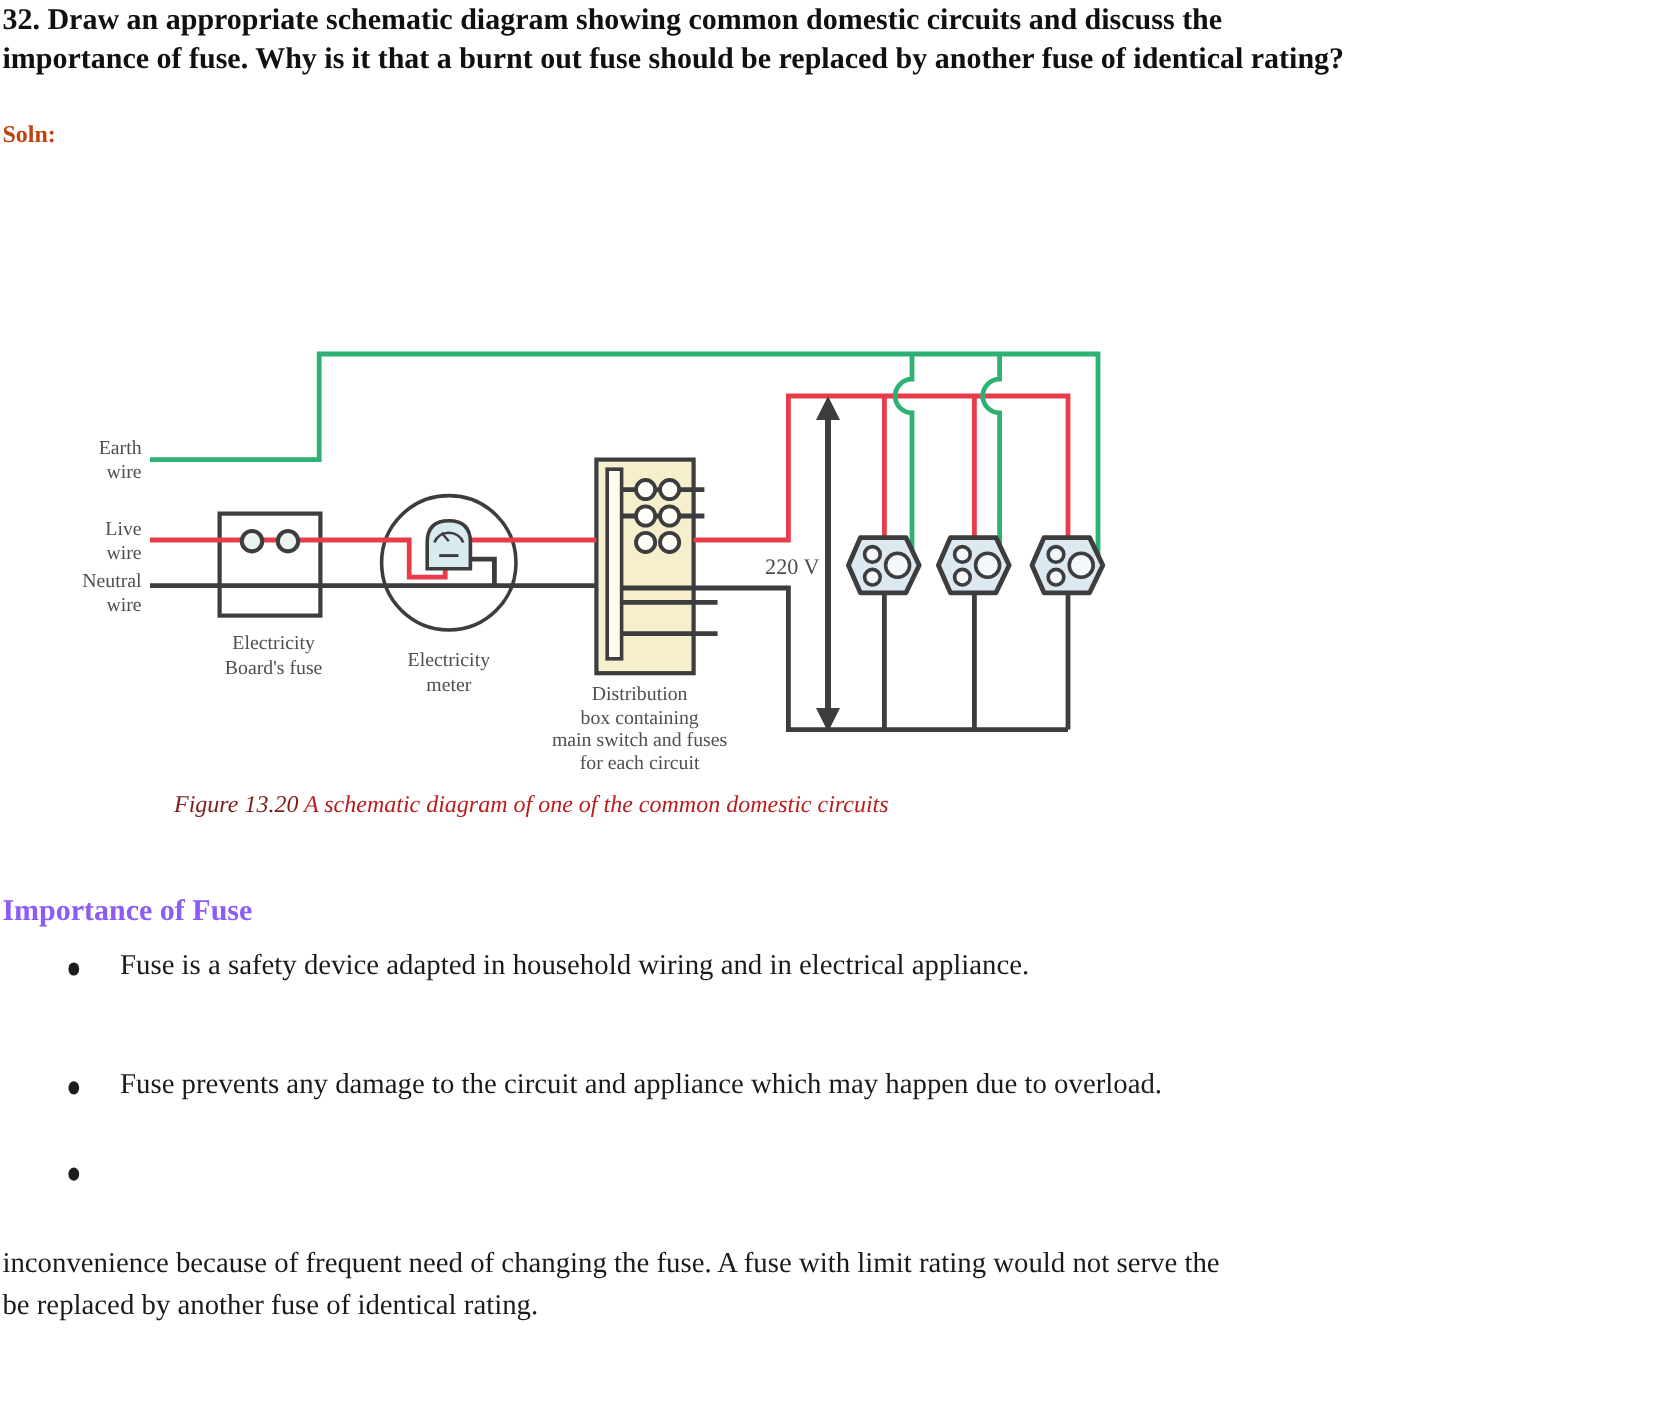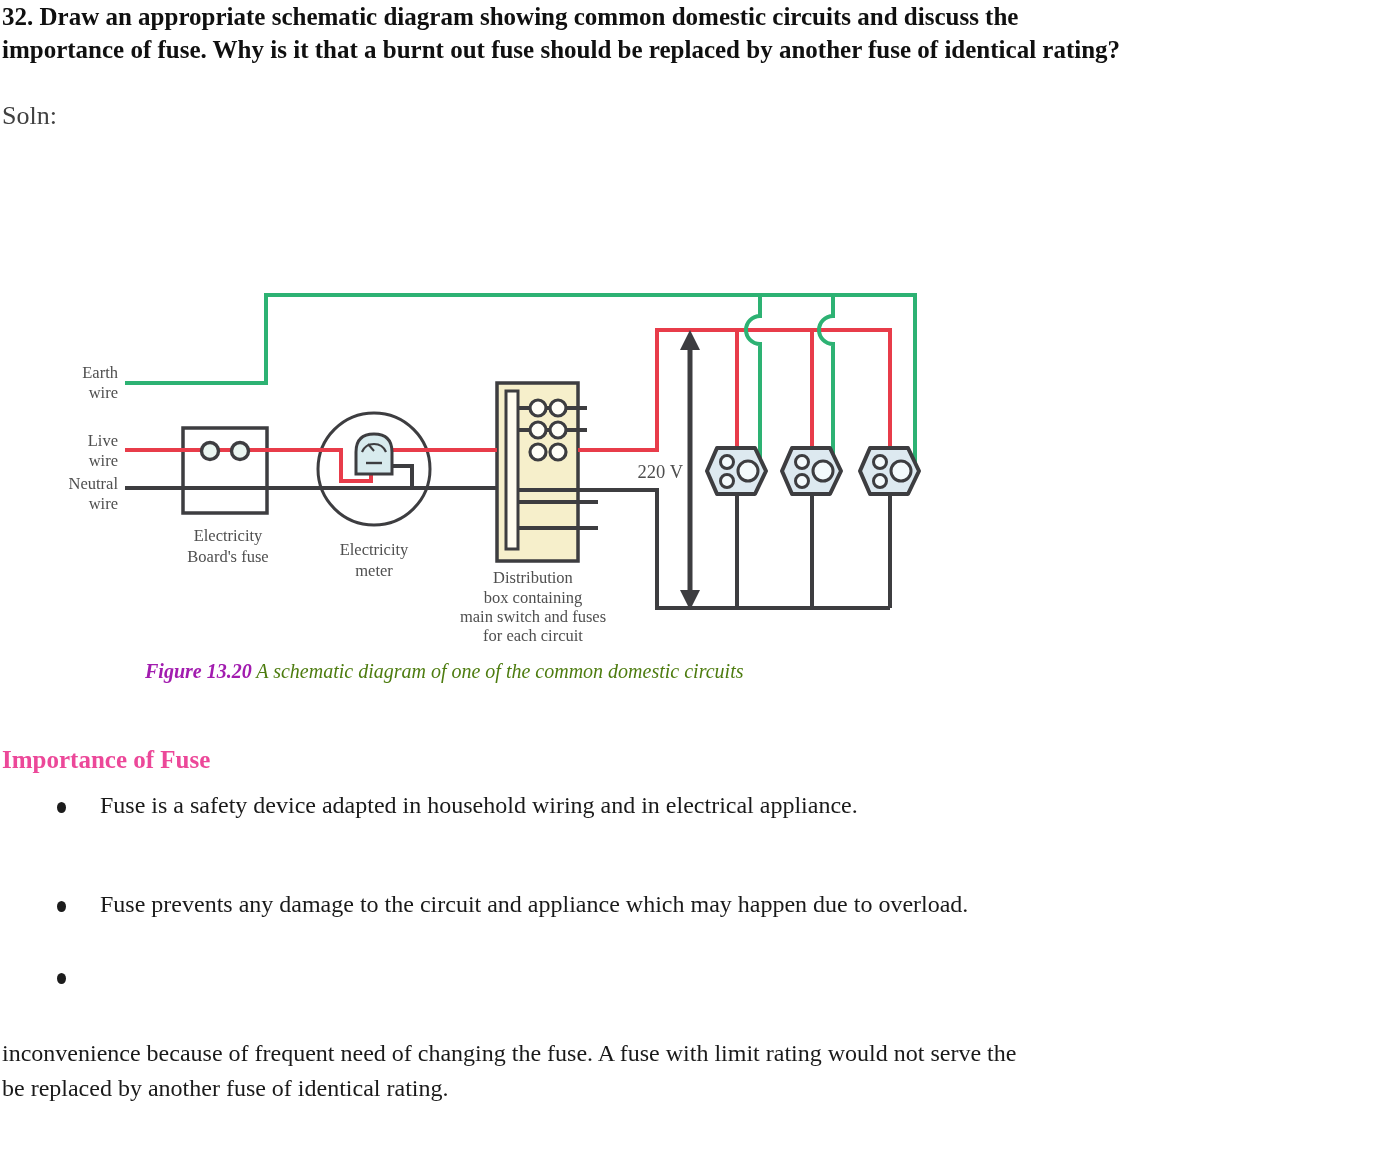--- a/index.html
+++ b/index.html
@@ -1,25 +1,25 @@
 <!DOCTYPE html>
 <html><head>
 <meta charset="utf-8">
 <style>
   html,body{margin:0;padding:0;background:#ffffff;}
   #page{position:relative;width:1222px;height:1171px;background:#ffffff;
         font-family:"Liberation Serif", serif;color:#141414;overflow:hidden;}
   .abs{position:absolute;}
   .nowrap{white-space:nowrap;}
   .q-title{left:2px;top:0px;font-weight:bold;font-size:25px;line-height:33px;color:#101010;}
-  .soln{left:2px;top:101px;font-weight:normal;font-size:26px;color:#404040;}
+  .soln{left:2px;top:101px;font-weight:bold;font-size:20px;color:#c2410c;}
   .caption{left:145px;top:660px;font-size:20px;font-style:italic;}
-  .caption .fig{font-weight:bold;color:#a21caf;margin-top:20px;}
-  .caption .cap-text{color:#4d7c0f;}
-  .imp-heading{left:2px;top:746px;font-weight:bold;font-size:25px;color:#ec4899;}
+  .caption .fig{font-weight:normal;color:#7f1d1d;margin-top:20px;}
+  .caption .cap-text{color:#b91c1c;}
+  .imp-heading{left:2px;top:746px;font-weight:bold;font-size:25px;color:#8b5cf6;}
   .bullet-row{left:0;width:1380px;height:32px;}
   .bullet-dot{position:absolute;left:57px;top:10px;width:9px;height:11px;border-radius:50%;background:#1c1c1c;}
   .bullet-text{position:absolute;left:100px;top:0;font-size:24px;white-space:nowrap;color:#1a1a1a;}
   .conclusion{left:2px;top:1036px;font-size:24px;line-height:35px;color:#1a1a1a;}
   svg text{font-family:"Liberation Serif", serif;}
 </style>
 </head>
 <body>
 
 <div id="page">

